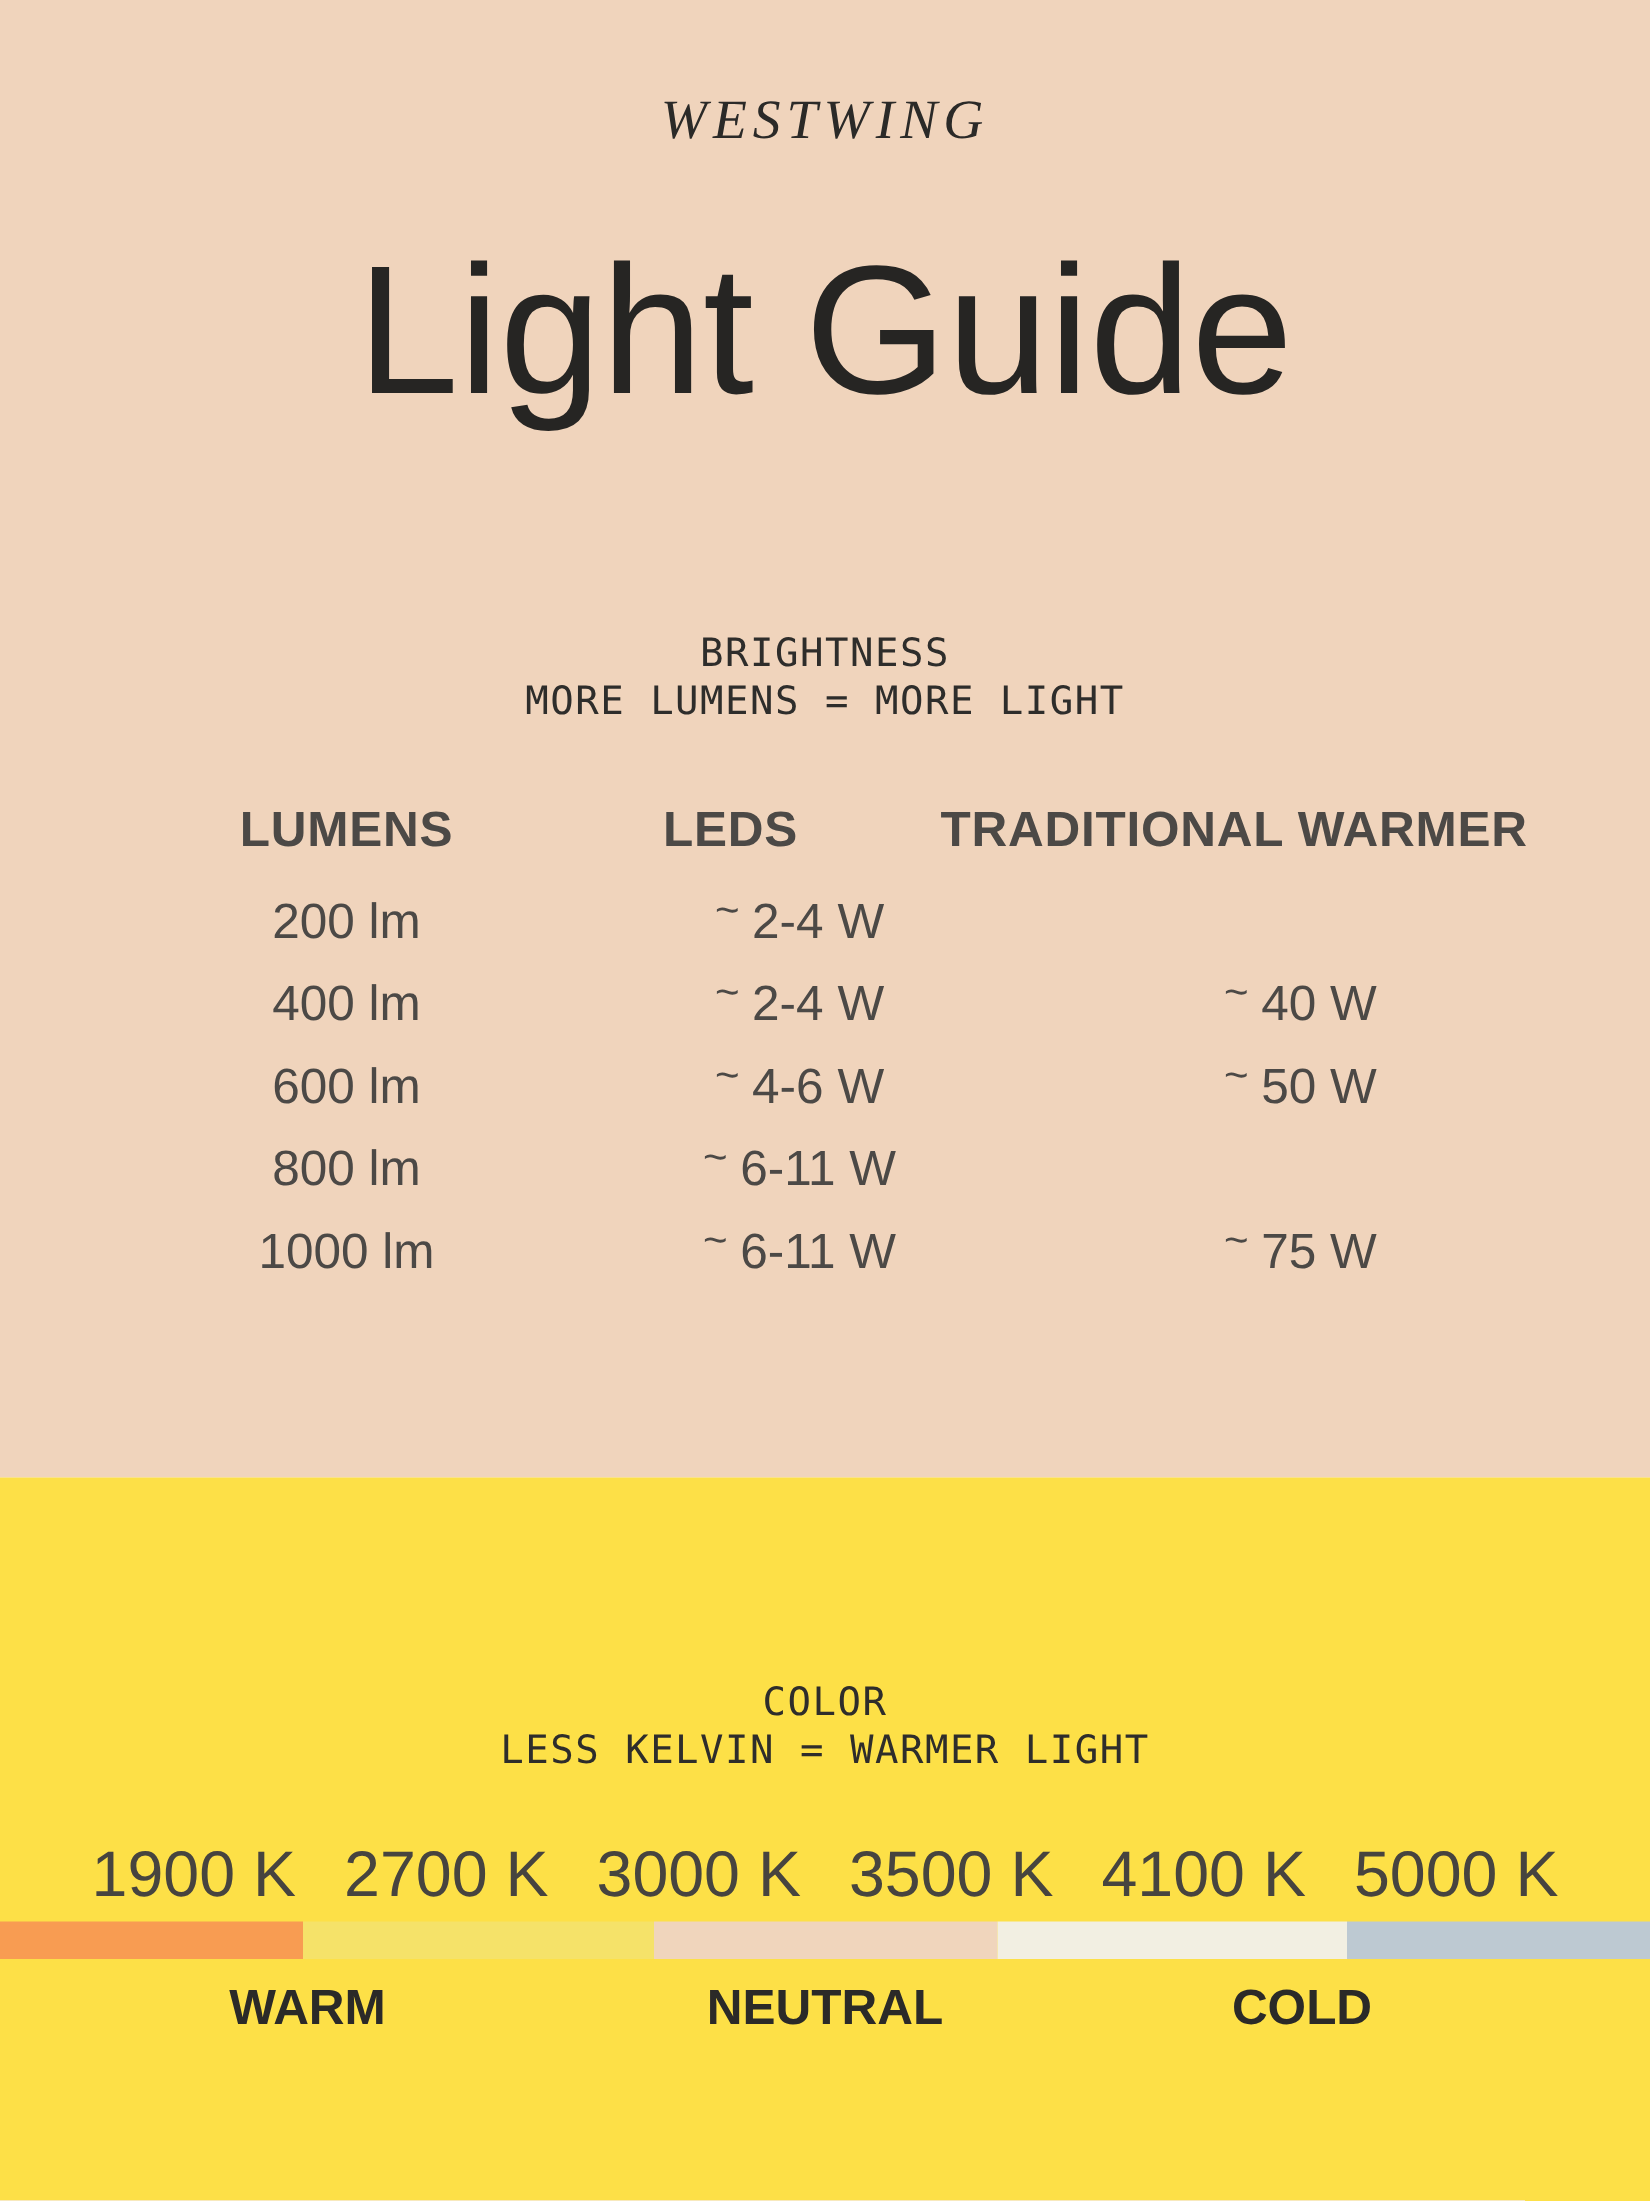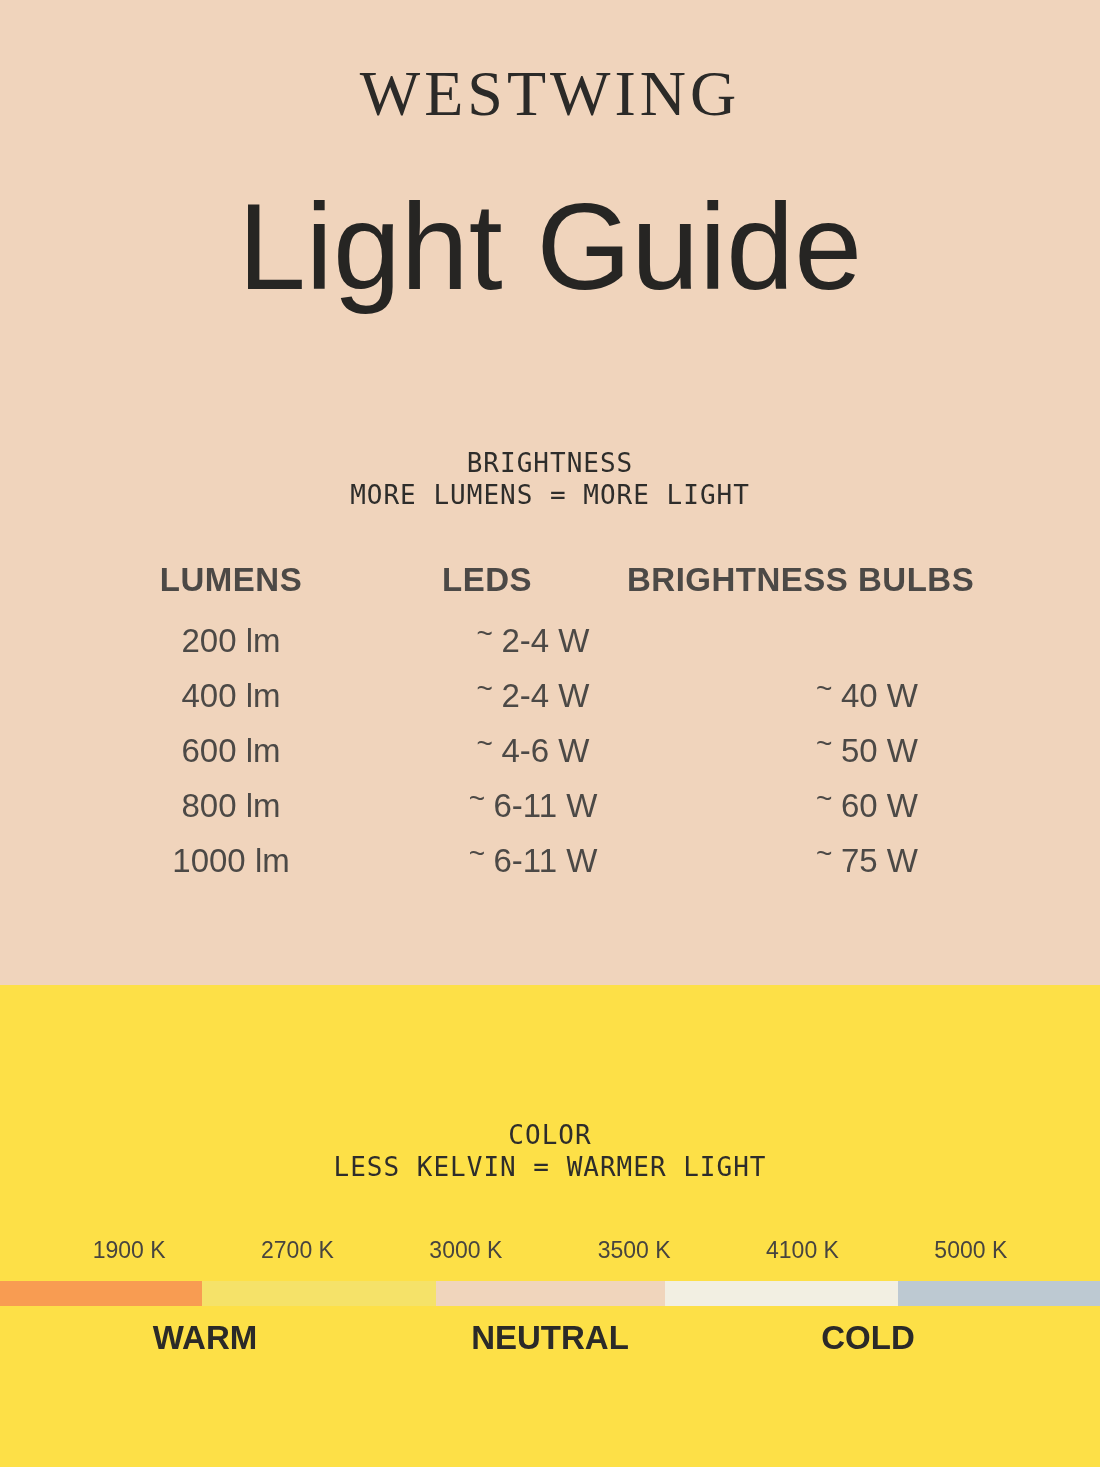--- a/index.html
+++ b/index.html
@@ -16,25 +16,26 @@
 
   
   .section-top {
     height: 985px;
     background: #F0D4BC;
     text-align: center;
   }
   .logo {
     padding-top: 62px;
     font-family: "Liberation Serif", serif;
-    font-size: 64px;
+    font-size: 37px;
     font-weight: 500;
     letter-spacing: 4px;
     color: #2B2A28;
     line-height: 1.0;
+    font-style: italic;
   }
   .title {
     margin-top: 60px;
     font-size: 122px;
     font-weight: 400;
     letter-spacing: 0px;
     color: #262523;
     line-height: 1.0;
   }
   .mono-block {
@@ -90,21 +91,21 @@
   .kelvin-row {
     display: flex;
     justify-content: space-between;
     padding: 0 45px;
     margin-top: 50px;
     line-height: 34px;
   }
   .kelvin-label {
     flex: 1 1 0;
     text-align: center;
-    font-size: 23px;
+    font-size: 43px;
     color: #47443F;
     white-space: nowrap;
   }
 
   .scale-bar {
     display: flex;
     width: 1100px;
     height: 25px;
     margin-top: 14px;
   }
@@ -145,21 +146,21 @@
 
     <div class="mono-block">
       <div>BRIGHTNESS</div>
       <div>MORE LUMENS = MORE LIGHT</div>
     </div>
 
     <div class="lumen-table">
       <div class="t-row t-head">
         <div class="t-cell t-head">LUMENS</div>
         <div class="t-cell t-head">LEDS</div>
-        <div class="t-cell t-head">BRIGHTNESS BULBS</div>
+        <div class="t-cell t-head">TRADITIONAL WARMER</div>
       </div>
 
       <div class="t-body">
 
         <div class="t-row">
           <div class="t-cell">200 lm</div>
           <div class="t-cell"><span class="tilde">~</span><span>2-4 W</span></div>
         </div>
 
         <div class="t-row">
@@ -170,21 +171,20 @@
 
         <div class="t-row">
           <div class="t-cell">600 lm</div>
           <div class="t-cell"><span class="tilde">~</span><span>4-6 W</span></div>
           <div class="t-cell"><span class="tilde">~</span><span>50 W</span></div>
         </div>
 
         <div class="t-row">
           <div class="t-cell">800 lm</div>
           <div class="t-cell"><span class="tilde">~</span><span>6-11 W</span></div>
-          <div class="t-cell"><span class="tilde">~</span><span>60 W</span></div>
         </div>
 
         <div class="t-row">
           <div class="t-cell">1000 lm</div>
           <div class="t-cell"><span class="tilde">~</span><span>6-11 W</span></div>
           <div class="t-cell"><span class="tilde">~</span><span>75 W</span></div>
         </div>
 
       </div>
     </div>

